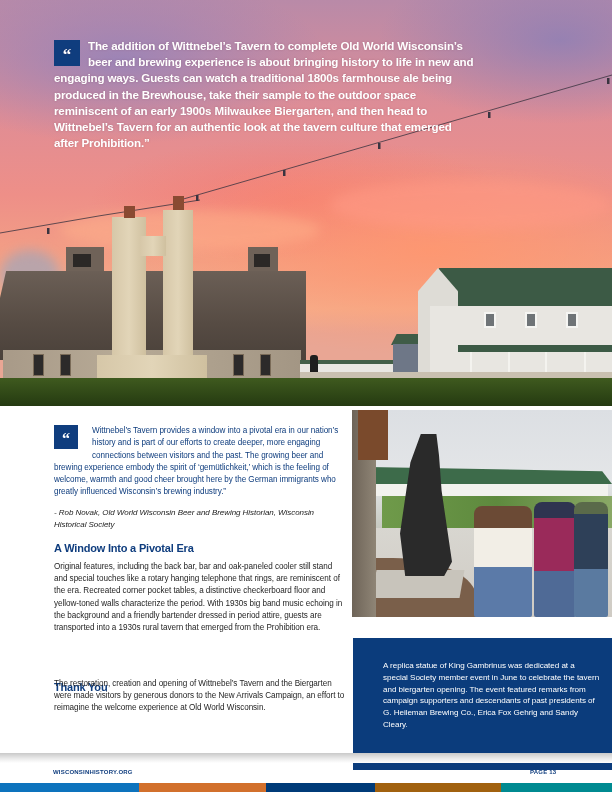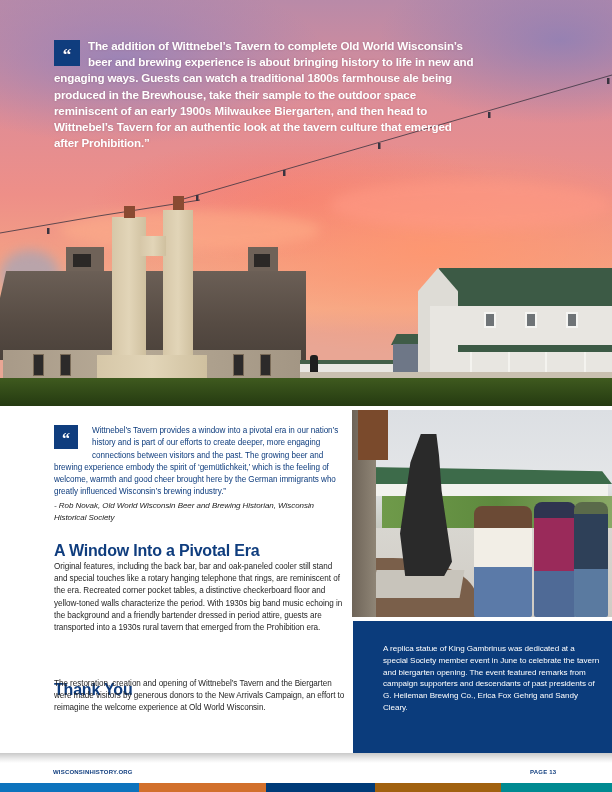--- a/index.html
+++ b/index.html
@@ -51,42 +51,42 @@
   .shed { position: absolute; left: 393px; top: 344px; width: 52px; height: 30px; background: #6e7787; }
   .shed-roof { position: absolute; left: 391px; top: 334px; width: 56px; height: 11px; background: #3f5c47; clip-path: polygon(10% 0, 100% 0, 100% 100%, 0 100%); }
   .pavilion { position: absolute; left: 300px; top: 360px; width: 95px; height: 14px; background: #e9e7e2; border-top: 4px solid #435f48; }
   .statue-small { position: absolute; left: 310px; top: 355px; width: 8px; height: 20px; background: #1e1e1e; border-radius: 3px 3px 0 0; }
 
   
   .quote-mid { position: absolute; left: 54px; top: 425px; width: 290px; color: #0f3d7e;
     font-size: 8.15px; line-height: 12.3px; letter-spacing: -0.05px; }
   .quote-mid .qmark { float: left; width: 24px; height: 24px; margin: 0 14px 2px 0; background: #0f3d7e; color: #fff;
     font-family: "Liberation Serif", serif; font-weight: bold; font-size: 16px; line-height: 28px; text-align: center; }
-  .quote-mid .attrib { display: block; margin-top: 1px; color: #222; font-style: italic; font-size: 8px; line-height: 12px; }
+  .quote-mid .attrib { display: block; margin-top: 8px; color: #222; font-style: italic; font-size: 8px; line-height: 12px; }
 
-  .section-title { position: absolute; left: 54px; color: #0f3d7e; font-weight: bold; font-size: 16px; letter-spacing: -0.2px; }
+  .section-title { position: absolute; left: 54px; color: #0f3d7e; font-weight: bold; font-size: 11px; letter-spacing: -0.2px; }
   .body-text { position: absolute; left: 54px; width: 292px; color: #1f1f1f; font-size: 8.15px; line-height: 12.2px; letter-spacing: -0.05px; }
 
   
   .photo { position: absolute; left: 352px; top: 410px; width: 260px; height: 207px; overflow: hidden;
     background: linear-gradient(180deg, #dcdfe3 0%, #e4e6e8 35%, #c9ccc4 55%, #b5b4a8 70%, #8a7a66 100%); }
   .photo .wall { position: absolute; left: 0; top: 0; width: 24px; height: 207px; background: linear-gradient(90deg, #6e6458, #8f8576); }
   .photo .eave { position: absolute; left: 6px; top: 0; width: 30px; height: 50px; background: #7a4a2c; }
   .photo .pav-roof { position: absolute; left: 16px; top: 57px; width: 244px; height: 17px; background: #3d6b4a;
     clip-path: polygon(0 0, 96% 25%, 100% 100%, 0 100%); }
   .photo .pav-band { position: absolute; left: 16px; top: 74px; width: 240px; height: 12px; background: #f2f2ee; }
   .photo .trees { position: absolute; left: 30px; top: 86px; width: 230px; height: 36px; background: linear-gradient(90deg, #6f9a4a, #5e8a3e 50%, #8aa866); }
   .photo .plaza { position: absolute; left: 20px; top: 118px; width: 240px; height: 89px; background: linear-gradient(180deg, #d8d6d0, #cfcbc4); }
   .photo .mulch { position: absolute; left: 5px; top: 148px; width: 120px; height: 59px; background: #7a5f4a; border-radius: 0 70% 0 0; }
   .photo .base { position: absolute; left: 22px; top: 160px; width: 88px; height: 28px; background: #c8c4bb; transform: skewX(-10deg); }
   .photo .statue { position: absolute; left: 48px; top: 24px; width: 52px; height: 142px; background: #2a2a2a; border-radius: 18px 14px 4px 4px;
     clip-path: polygon(40% 0, 70% 0, 75% 15%, 80% 40%, 100% 90%, 85% 100%, 10% 100%, 0 70%, 20% 20%); }
   .photo .person { position: absolute; border-radius: 8px 8px 2px 2px; }
 
-  .caption-box { position: absolute; left: 353px; top: 621px; width: 259px; height: 132px; background: #0b3c7c; }
+  .caption-box { position: absolute; left: 353px; top: 638px; width: 259px; height: 132px; background: #0b3c7c; }
   .caption-text { position: absolute; left: 30px; top: 22px; width: 218px; color: #ffffff; font-size: 8.1px; line-height: 11.8px; letter-spacing: -0.05px; }
 
   
   .shadow-band { position: absolute; left: 0; top: 753px; width: 612px; height: 10px;
     background: linear-gradient(180deg, #c9c9c9 0%, #ededed 60%, #ffffff 100%); }
   .footer-left, .footer-right { position: absolute; top: 769px; color: #0f3d7e; font-weight: bold; font-size: 6px; letter-spacing: 0.2px; }
   .footer-left { left: 53px; }
   .footer-right { left: 530px; }
   .colorbar { position: absolute; left: 0; top: 783px; width: 612px; height: 9px; display: flex; }
   .colorbar div { height: 9px; }

